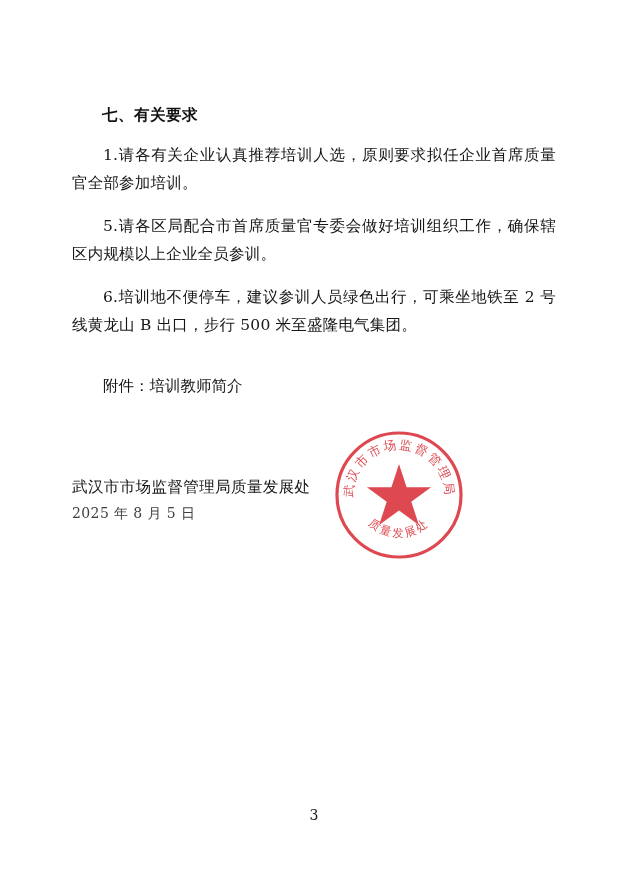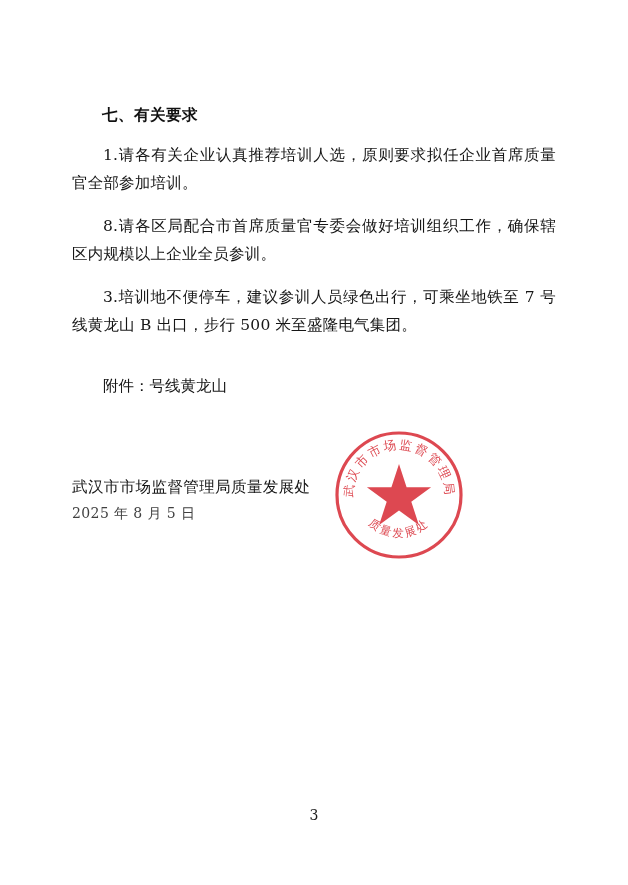--- a/index.html
+++ b/index.html
@@ -93,24 +93,24 @@
   }
 </style>
 </head>
 <body>
 
 <div class="page">
 
   <h2 class="section-heading">七、有关要求</h2>
 
   <p class="para">1.请各有关企业认真推荐培训人选，原则要求拟任企业首席质量官全部参加培训。</p>
-  <p class="para">8.请各区局配合市首席质量官专委会做好培训组织工作，确保辖区内规模以上企业全员参训。</p>
-  <p class="para">3.培训地不便停车，建议参训人员绿色出行，可乘坐地铁至 7 号线黄龙山 B 出口，步行 500 米至盛隆电气集团。</p>
+  <p class="para">5.请各区局配合市首席质量官专委会做好培训组织工作，确保辖区内规模以上企业全员参训。</p>
+  <p class="para">6.培训地不便停车，建议参训人员绿色出行，可乘坐地铁至 2 号线黄龙山 B 出口，步行 500 米至盛隆电气集团。</p>
 
-  <p class="attachment">附件：号线黄龙山</p>
+  <p class="attachment">附件：培训教师简介</p>
 
   <div class="seal">
     <svg width="134" height="134" viewBox="0 0 134 134" xmlns="http://www.w3.org/2000/svg">
       <circle cx="67" cy="67" r="62" fill="none" stroke="#d6212b" stroke-width="3.2"></circle>
       <path d="M67 36 L74.6 59.3 L99.1 59.3 L79.3 73.7 L86.9 97 L67 82.6 L47.1 97 L54.7 73.7 L34.9 59.3 L59.4 59.3 Z" fill="#d6212b"></path>
       <defs>
         <path id="sealTop" d="M 67,67 m -46,0 a 46,46 0 1,1 92,0" fill="none"></path>
         <path id="sealBottom" d="M 25,67 a 42,42 0 0,0 84,0" fill="none"></path>
       </defs>
       <text font-family="'DejaVu Sans','Liberation Sans',sans-serif" font-size="12.5" fill="#d6212b" letter-spacing="2.4">

